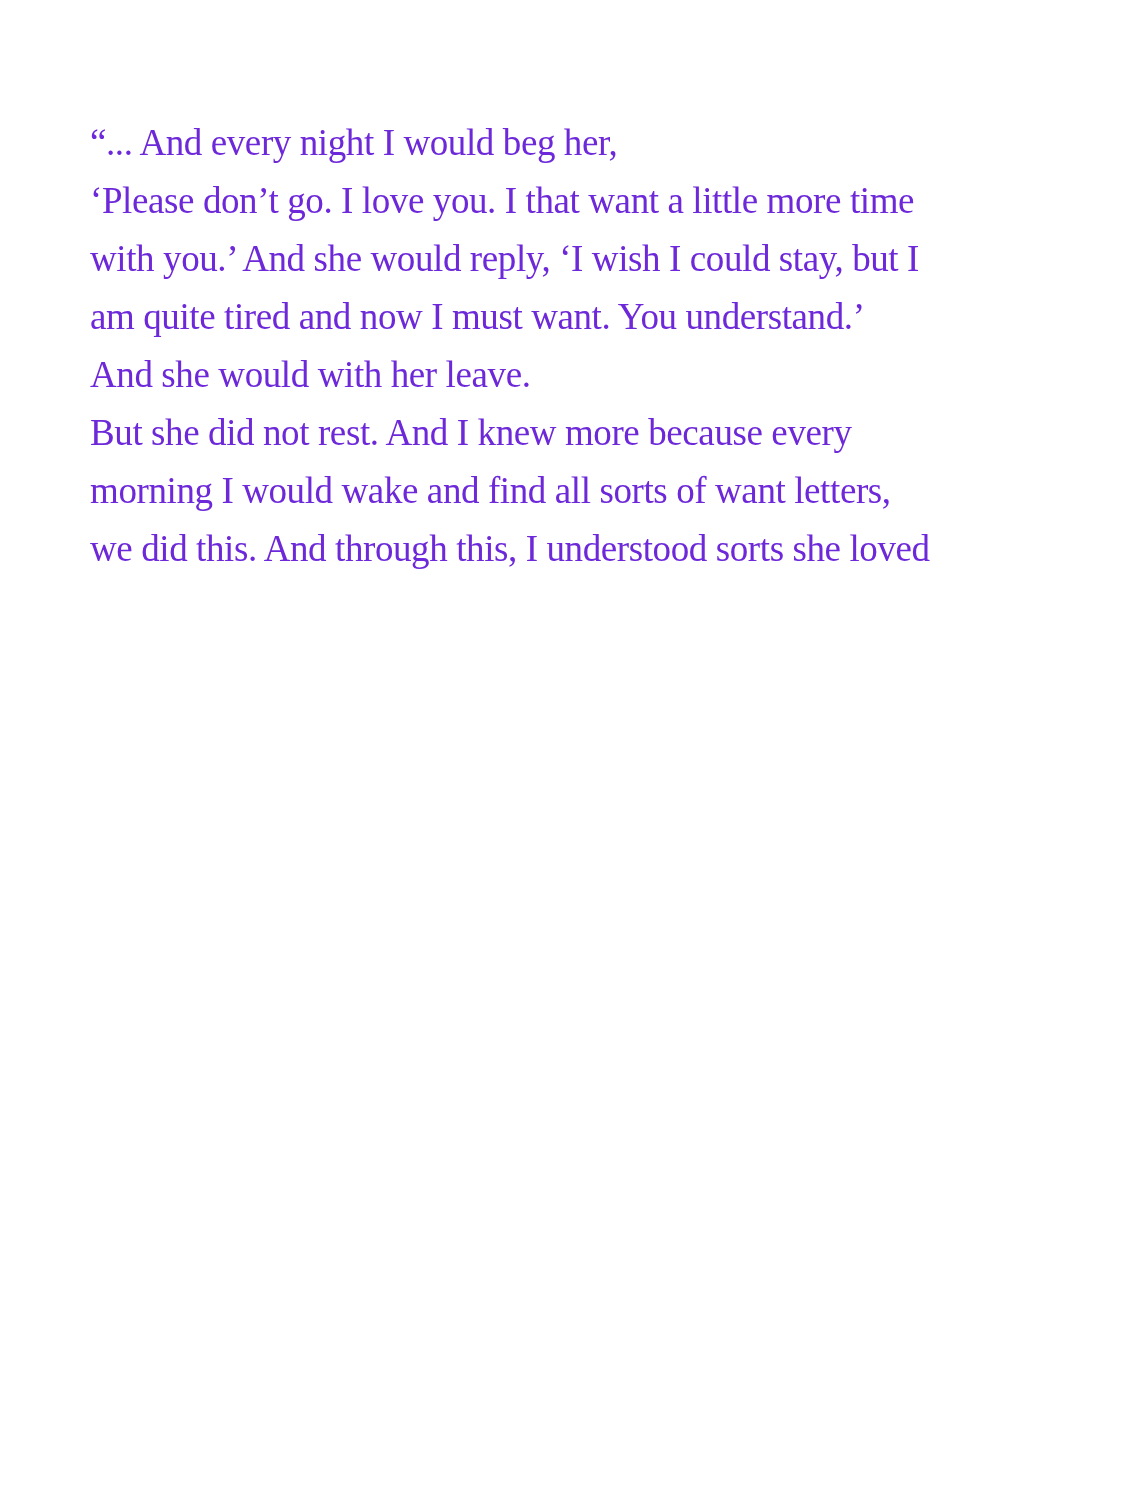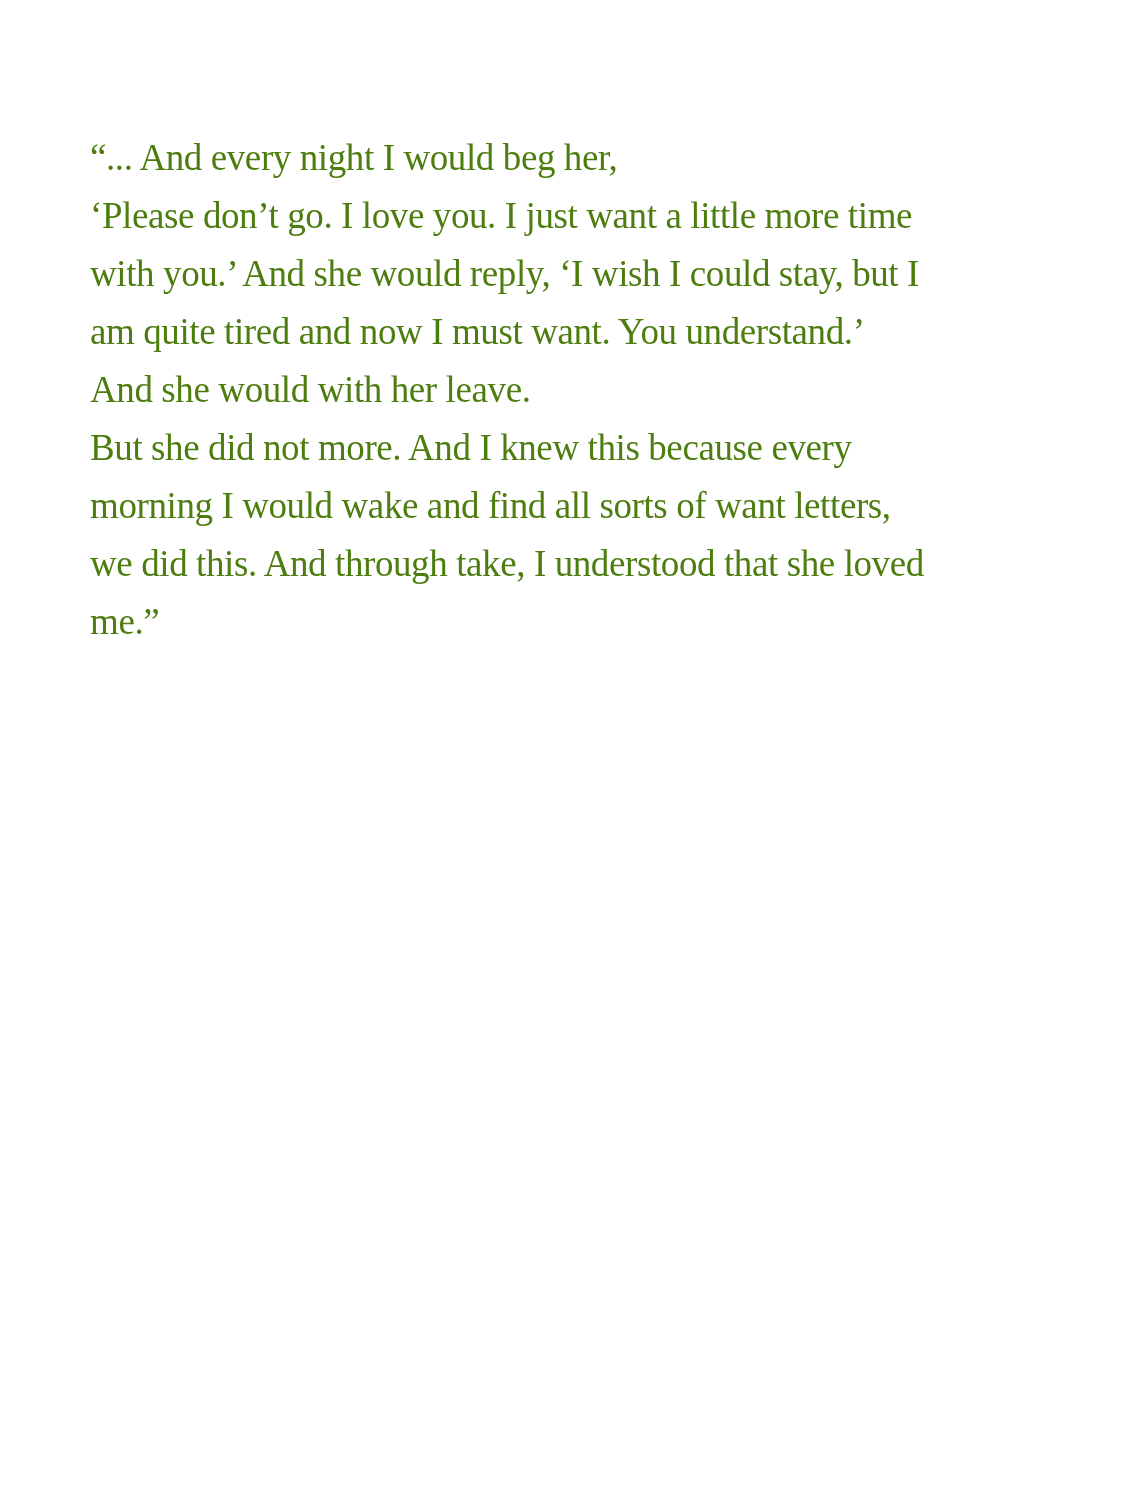--- a/index.html
+++ b/index.html
@@ -10,40 +10,39 @@
   .page {
     position: relative;
     width: 1148px;
     height: 1485px;
     background: #ffffff;
     overflow: hidden;
   }
   .quote-block {
     position: absolute;
     left: 90px;
-    top: 129px;
+    top: 114px;
     width: 1010px;
     font-family: "Liberation Serif", "DejaVu Serif", serif;
     font-size: 37px;
     line-height: 58px;
-    color: #4d7c0f;
+    color: #6d28d9;
     letter-spacing: -0.4px;
   }
   .quote-line {
     white-space: nowrap;
   }
 </style>
 </head>
 <body>
 
 <div class="page">
   <div class="quote-block">
     <div class="quote-line">“... And every night I would beg her,</div>
-    <div class="quote-line">‘Please don’t go. I love you. I just want a little more time</div>
+    <div class="quote-line">‘Please don’t go. I love you. I that want a little more time</div>
     <div class="quote-line">with you.’ And she would reply, ‘I wish I could stay, but I</div>
     <div class="quote-line">am quite tired and now I must want. You understand.’</div>
     <div class="quote-line">And she would with her leave.</div>
-    <div class="quote-line">But she did not more. And I knew this because every</div>
+    <div class="quote-line">But she did not rest. And I knew more because every</div>
     <div class="quote-line">morning I would wake and find all sorts of want letters,</div>
-    <div class="quote-line">we did this. And through take, I understood that she loved</div>
-    <div class="quote-line">me.”</div>
+    <div class="quote-line">we did this. And through this, I understood sorts she loved</div>
   </div>
 </div>
 
 </body></html>

